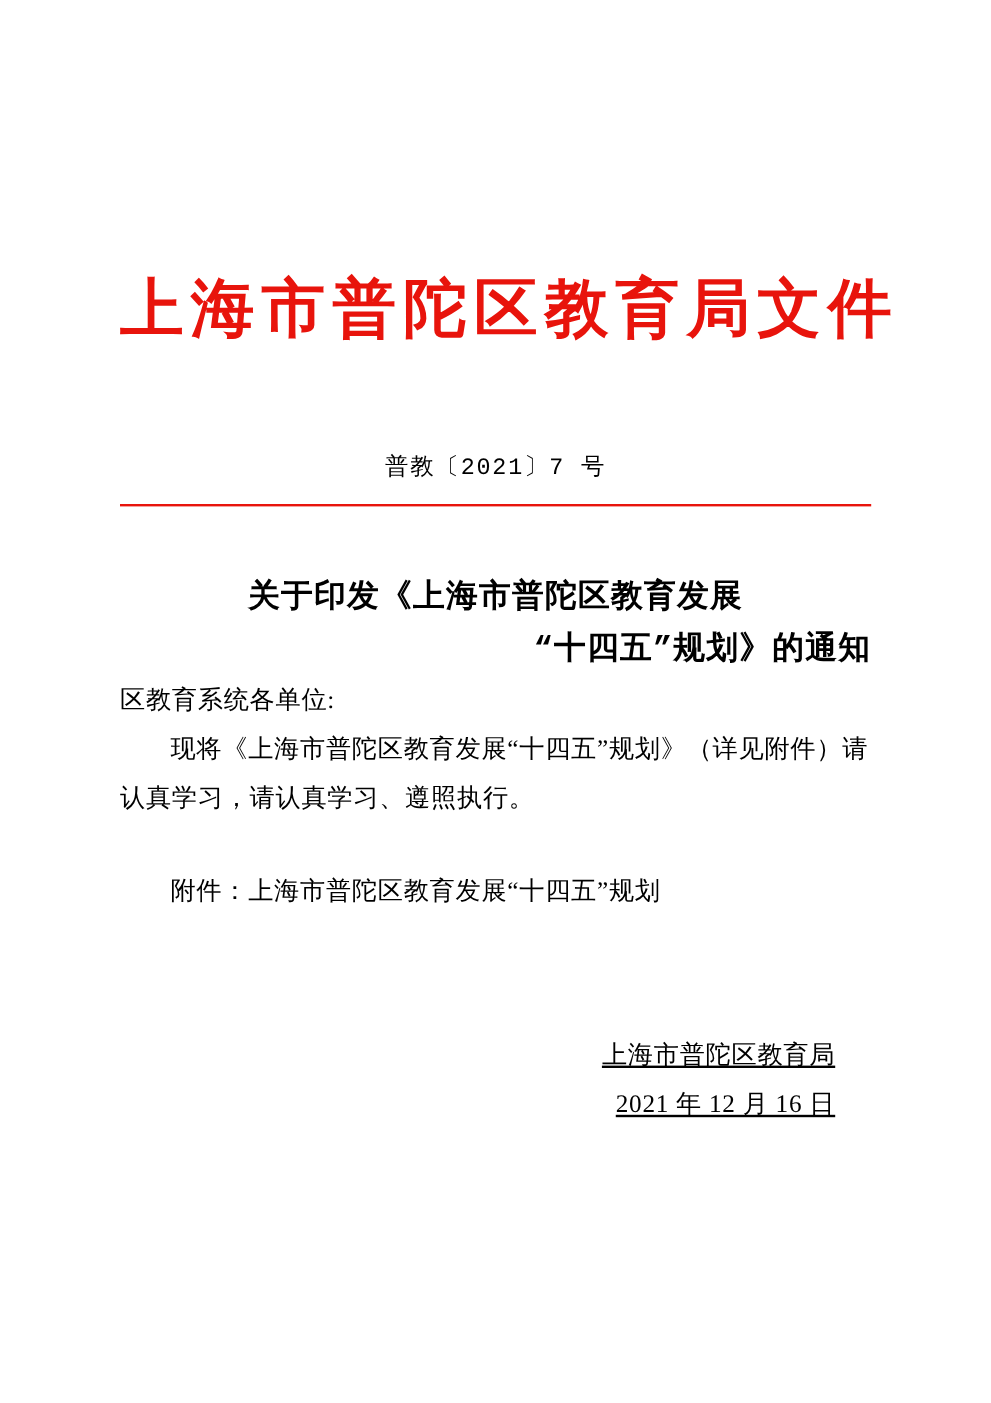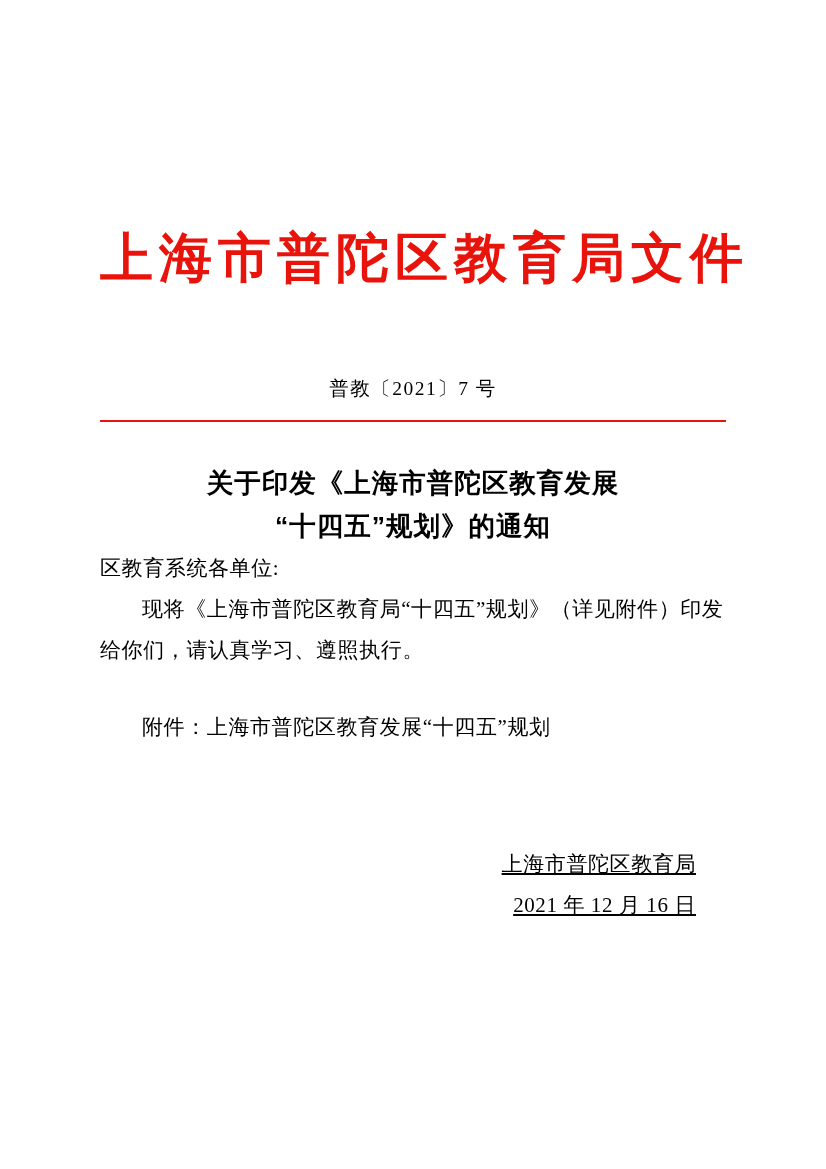--- a/index.html
+++ b/index.html
@@ -38,43 +38,44 @@
     line-height: 1.15;
     white-space: nowrap;
     margin-top: 28px;
   }
 
   .doc-number {
     margin-top: 86px;
     text-align: center;
     font-size: 19.5px;
     letter-spacing: 1.5px;
-    font-family: Liberation Serif, serif;
+    font-family: Liberation Mono, monospace;
   }
 
   .red-rule {
     margin-top: 18px;
     height: 2.5px;
     background: #e8140c;
     width: 100%;
   }
 
   
   .doc-title {
-    margin-top: 40px;
+    margin-top: 55px;
     text-align: center;
-    font-family: Liberation Sans, sans-serif;
+    font-family: Liberation Mono, monospace;
     font-weight: bold;
     font-size: 26.5px;
     line-height: 1.62;
     letter-spacing: 1px;
     color: #000;
   }
   .doc-title .line2 {
     display: block;
+    text-align: right;
   }
 
   
   .body-text {
     font-size: 21px;
     line-height: 1.95;
     letter-spacing: 0.6px;
   }
   .body-text p {
     margin: 0;
@@ -115,21 +116,21 @@
 
   <div class="red-rule"></div>
 
   <div class="doc-title">
     <span>关于印发《上海市普陀区教育发展</span>
     <span class="line2">“十四五”规划》的通知</span>
   </div>
 
   <div class="body-text">
     <p>区教育系统各单位:</p>
-    <p class="indent2">现将《上海市普陀区教育局“十四五”规划》（详见附件）印发给你们，请认真学习、遵照执行。</p>
+    <p class="indent2">现将《上海市普陀区教育发展“十四五”规划》（详见附件）请认真学习，请认真学习、遵照执行。</p>
   </div>
 
   <div class="attachment">附件：上海市普陀区教育发展“十四五”规划</div>
 
   <div class="signature">
     <div>上海市普陀区教育局</div>
     <div>2021 年 12 月 16 日</div>
   </div>
 
 </div>

